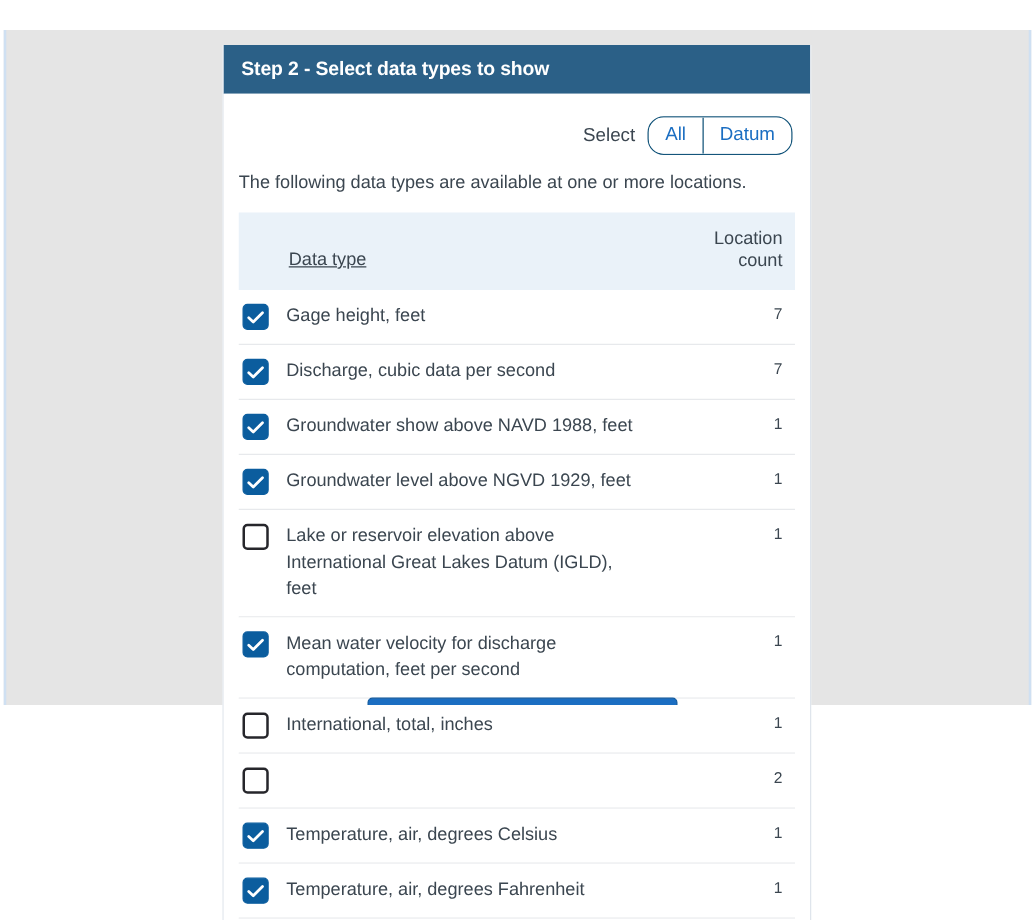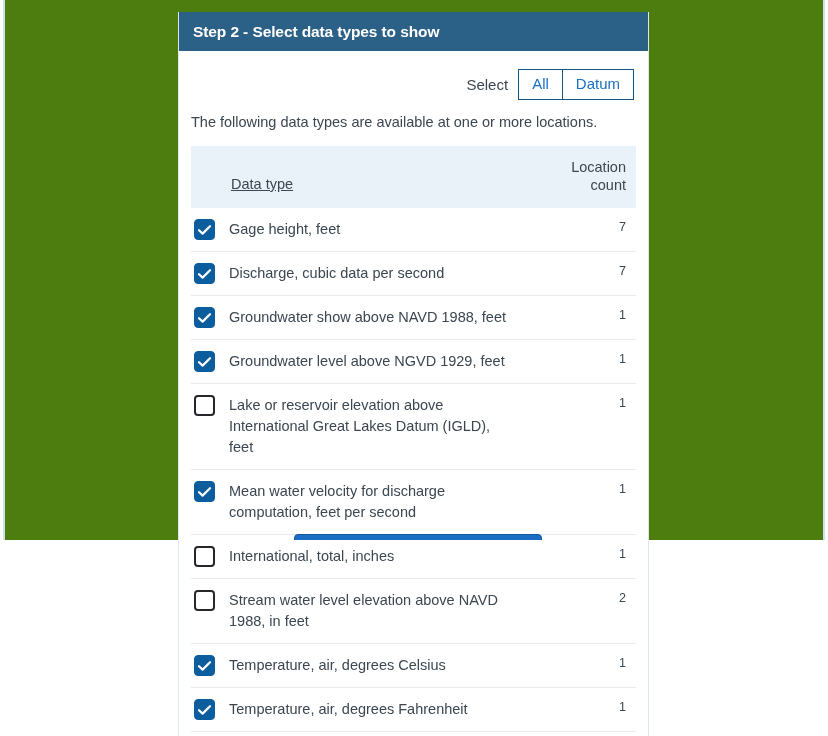--- a/index.html
+++ b/index.html
@@ -11,23 +11,24 @@
     overflow: hidden;
     font-family: "Liberation Sans", sans-serif;
   }
   body {
     background: #ffffff;
   }
   #page {
     position: relative;
     width: 828px;
     height: 540px;
-    background: #4d7c0f;
+    background: #e5e5e5;
     border-left: 3px solid #ffffff;
     border-right: 3px solid #ffffff;
+    margin-top: 24px;
   }
   
   #page::before, #page::after {
     content: "";
     position: absolute;
     top: 0; bottom: 0;
     width: 2px;
     background: #cfe0f2;
   }
   #page::before { left: 0; }
@@ -65,21 +66,21 @@
     padding: 18px 2px 12px 0;
   }
   .select-label {
     font-size: 15px;
     color: #3b4650;
     margin-right: 10px;
   }
   .btn-group {
     display: flex;
     border: 1.5px solid #14557b;
-    border-radius: 0;
+    border-radius: 13px;
     overflow: hidden;
     align-items: center;
   }
   .btn-group .seg {
     background: #ffffff;
     color: #1b6ec2;
     font-size: 15px;
     padding: 5px 13px 6px 13px;
     cursor: pointer;
     line-height: 18px;
@@ -297,21 +298,20 @@
             <div class="dt-row">
               <div class="cell-type">
                 <div class="cbox unchecked"></div>
                 <div class="type-label">International, total, inches</div>
               </div>
               <div class="cell-count">1</div>
             </div>
             <div class="dt-row">
               <div class="cell-type">
                 <div class="cbox unchecked"></div>
-                <div class="type-label">Stream water level elevation above NAVD 1988, in feet</div>
               </div>
               <div class="cell-count">2</div>
             </div>
             <div class="dt-row">
               <div class="cell-type">
                 <div class="cbox checked">
                   <svg width="15" height="14" viewBox="0 0 15 14" xmlns="http://www.w3.org/2000/svg">
                     <path d="M2 7.2 L5.6 10.6 L13 3.2" fill="none" stroke="#ffffff" stroke-width="2.2" stroke-linecap="round" stroke-linejoin="round"></path>
                   </svg>
                 </div>

